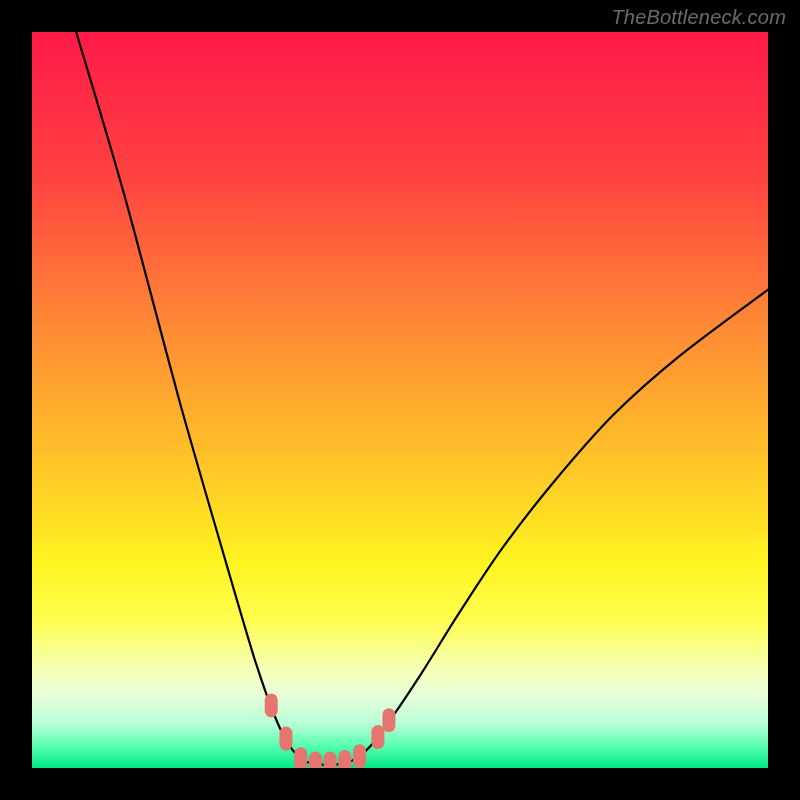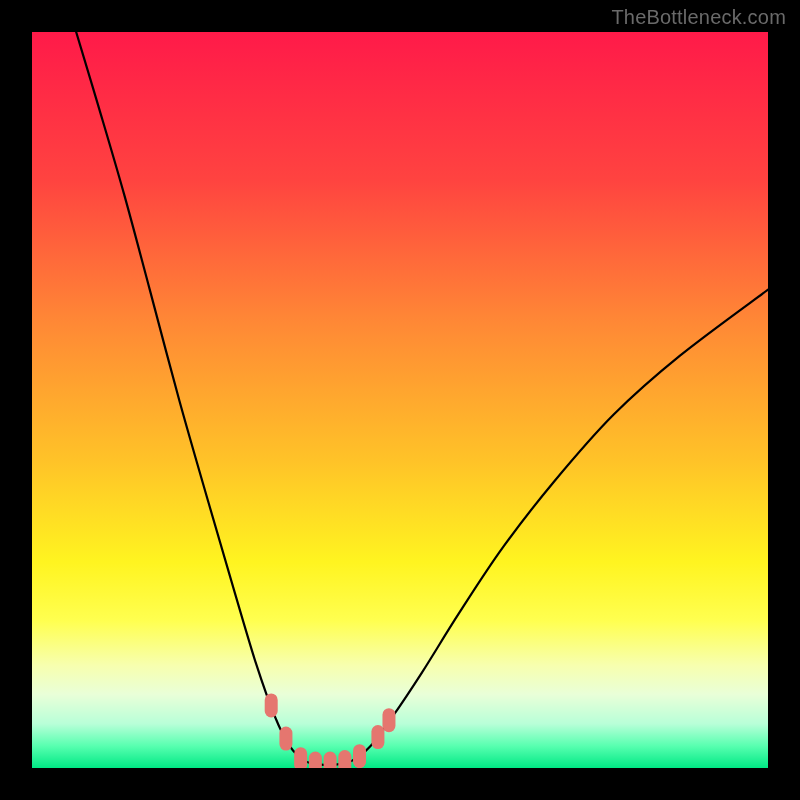--- a/index.html
+++ b/index.html
@@ -41,20 +41,21 @@
     width: 736px;
     height: 736px;
   }
   .watermark {
     position: absolute;
     top: 6px;
     right: 14px;
     color: #6a6a6a;
     font-size: 20px;
     letter-spacing: 0.2px;
+    font-style: italic;
   }
 </style>
 </head>
 <body>
 
 <div class="frame">
   <div class="plot">
     <svg class="gradient" viewBox="0 0 736 736" preserveAspectRatio="none">
       <defs>
         <linearGradient id="bg" x1="0" y1="0" x2="0" y2="1">

